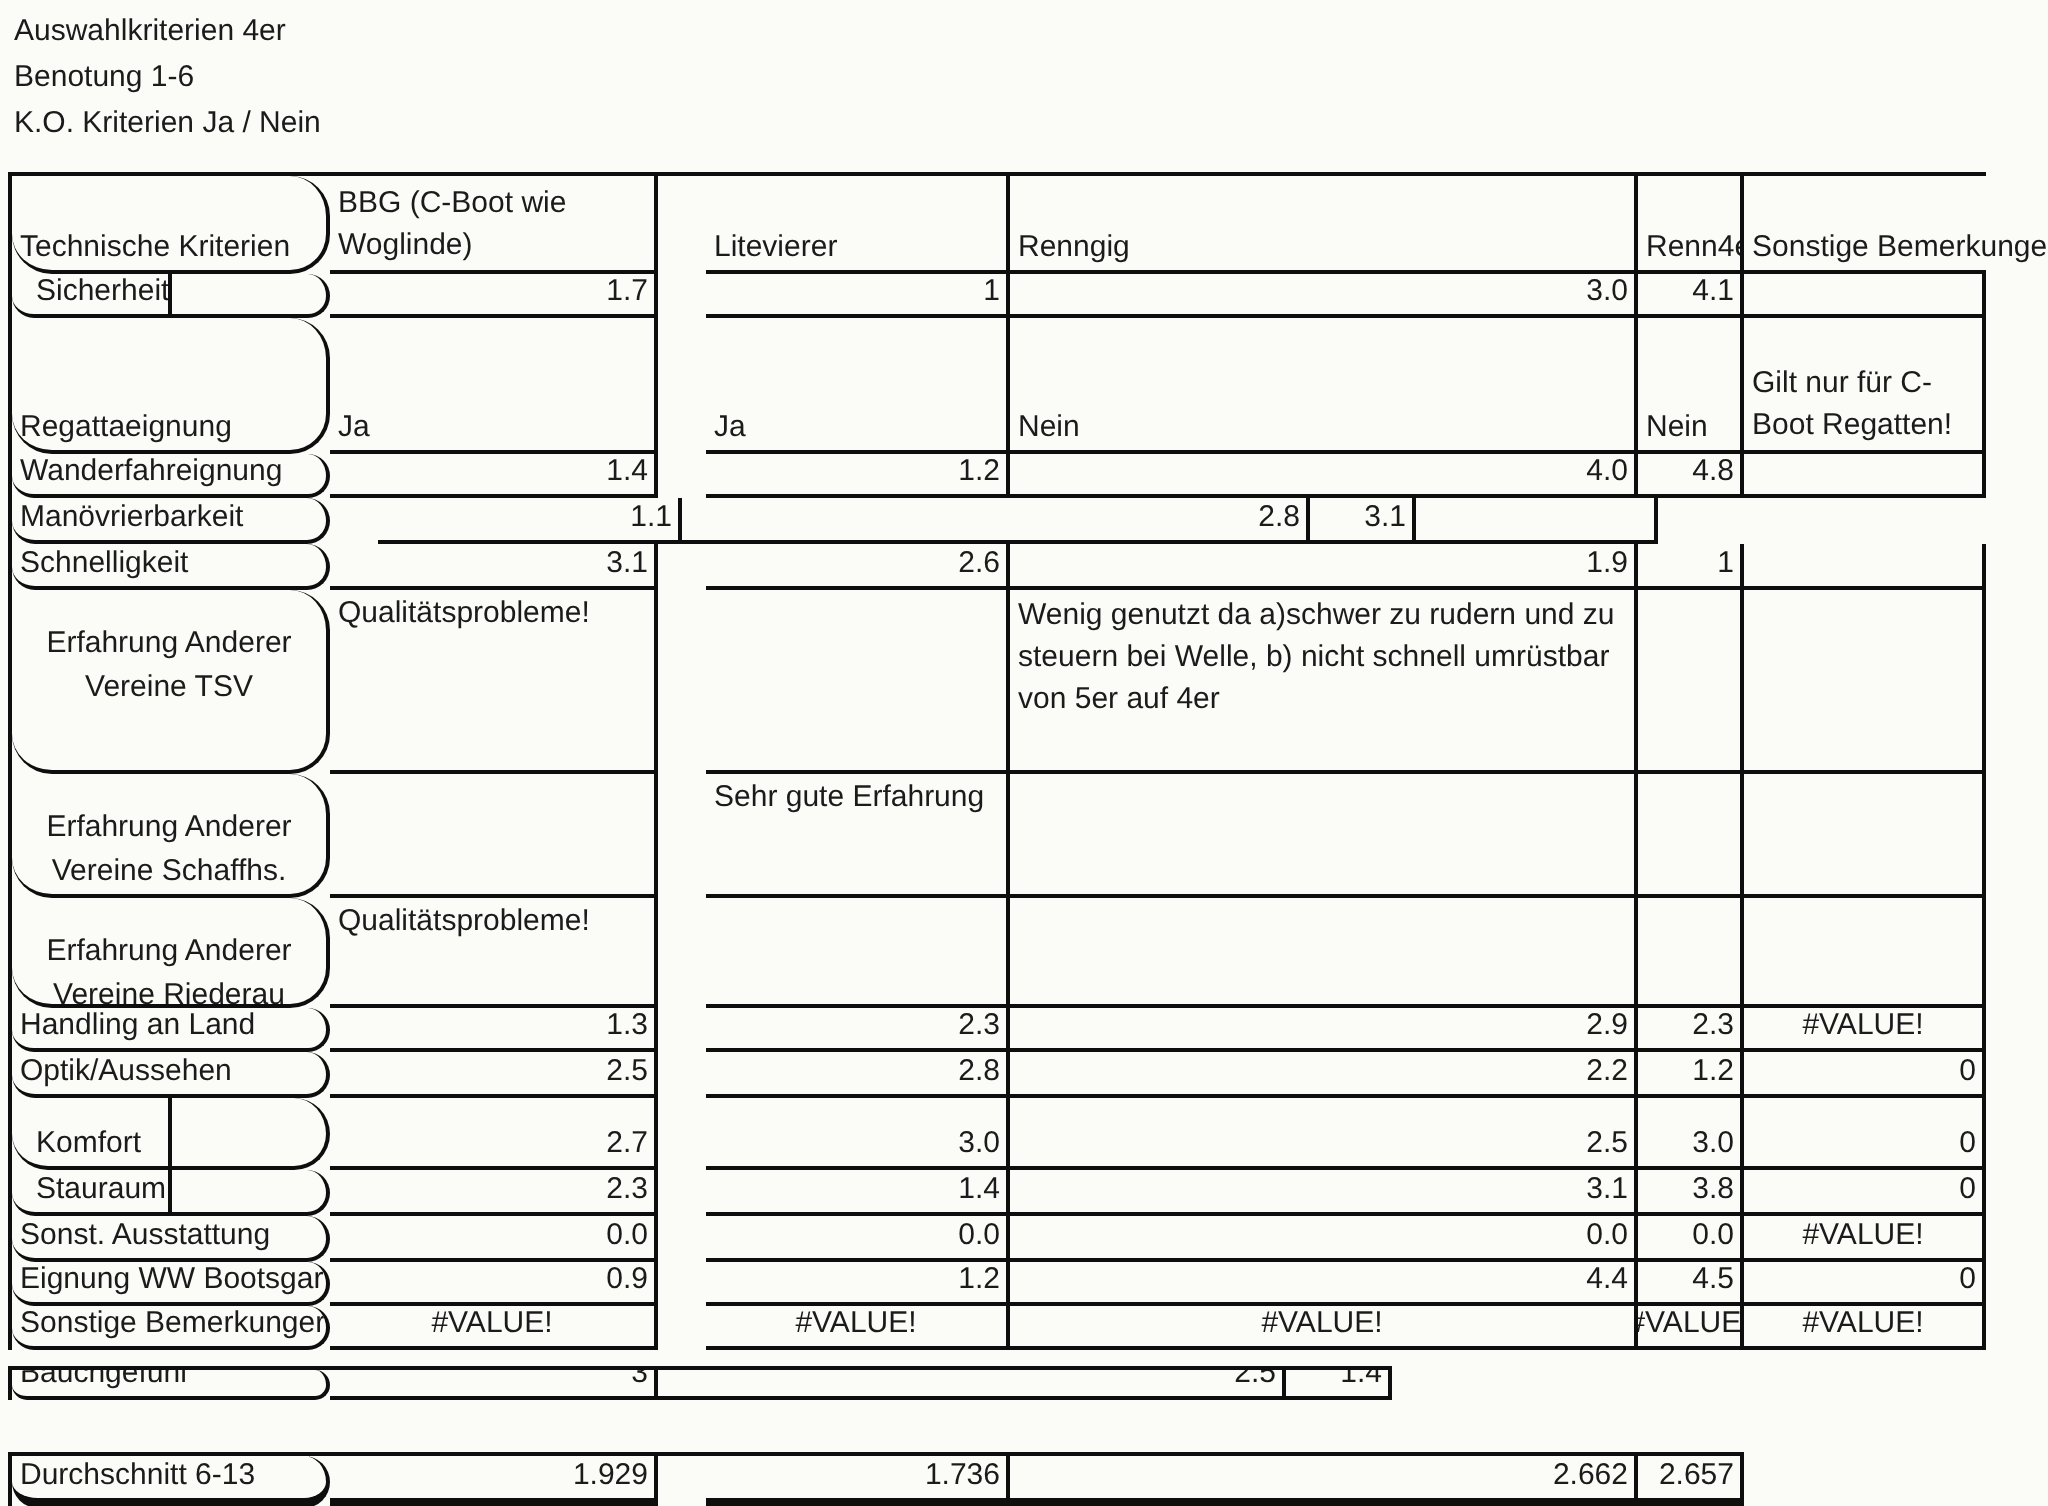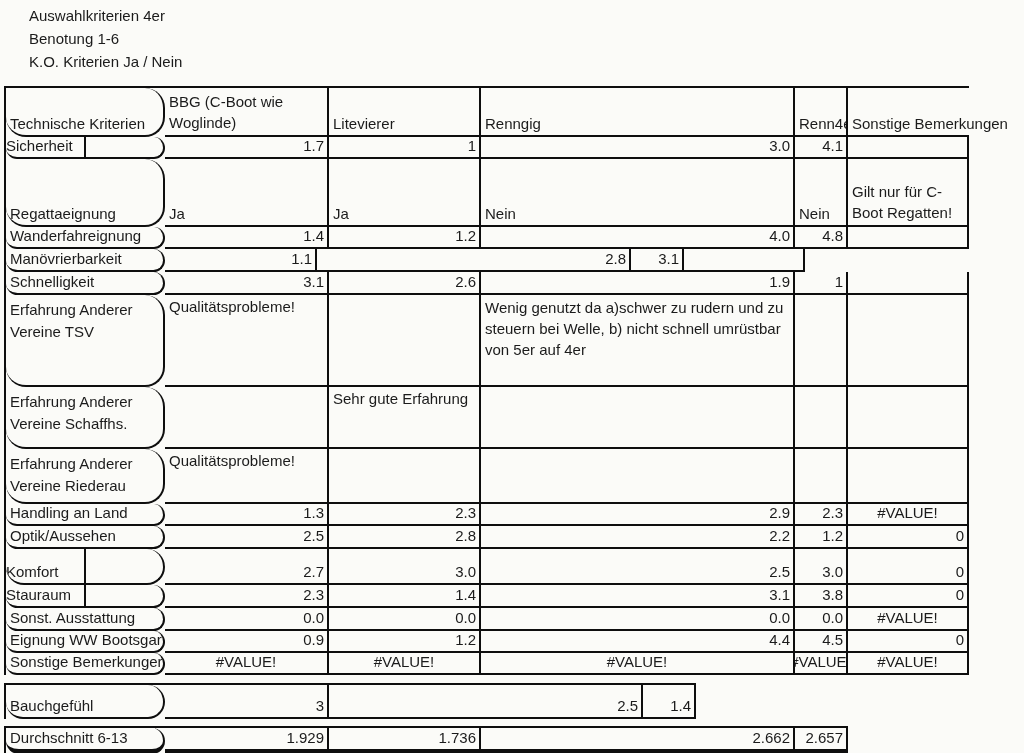--- a/index.html
+++ b/index.html
@@ -7,44 +7,44 @@
     --tx:#1b1b1b;
     --bg:#fbfbf8;
   }
   html,body{margin:0;padding:0;}
   body{
     width:1024px;height:753px;position:relative;overflow:hidden;
     background:var(--bg);color:var(--tx);
     font-family:"Liberation Sans","DejaVu Sans",sans-serif;
     font-size:15px;
   }
-  .titles{position:absolute;left:7px;top:4px;line-height:23px;margin-left:22px;}
+  .titles{position:absolute;left:7px;top:4px;line-height:23px;}
   .t{position:absolute;border-top:2px solid var(--bc);border-left:2px solid var(--bc);}
   .row{display:flex;}
   .c{
     box-sizing:border-box;flex:none;
     border-right:2px solid var(--bc);border-bottom:2px solid var(--bc);
     display:flex;align-items:flex-end;justify-content:flex-start;
     padding:0 4px 2px 4px;overflow:hidden;white-space:nowrap;
     line-height:19px;
   }
   .w-label{width:159px;border-radius:20px;}
   .w1{width:164px;}
-  .w2{width:152px;}
+  .w2{width:152px;margin-left:24px;}
   .w3{width:314px;}
   .w4{width:53px;}
   .w5{width:121px;}
   .num{justify-content:flex-end;padding-right:3px;}
   .ctr{justify-content:center;}
   .topL{align-items:flex-start;padding-top:2px;}
   .wrap{white-space:normal;line-height:21px;}
-  .lblC{white-space:normal;justify-content:center;align-items:flex-start;padding-top:4px;line-height:22px;}
+  .lblC{white-space:normal;text-align:center;justify-content:center;align-items:flex-start;padding-top:16px;line-height:22px;}
   .hdr-c5{border-right:none;overflow:visible;}
   .split{padding:0;align-items:stretch;}
-  .sub-a{box-sizing:border-box;width:80px;border-right:2px solid var(--bc);display:flex;align-items:flex-end;padding:0 4px 2px 0;overflow:hidden;white-space:nowrap;}
+  .sub-a{box-sizing:border-box;width:80px;border-right:2px solid var(--bc);display:flex;align-items:flex-end;padding:0 4px 2px 12px;overflow:hidden;white-space:nowrap;}
   .sub-b{flex:1;}
   .thickbot .c{border-bottom-width:5px;}
 </style>
 </head>
 <body>
 
 <div class="titles">
   <div>Auswahlkriterien 4er</div>
   <div>Benotung 1-6</div>
   <div>K.O. Kriterien Ja / Nein</div>
@@ -199,21 +199,21 @@
     <div class="c w-label">Sonstige Bemerkunger</div>
     <div class="c w1 ctr">#VALUE!</div>
     <div class="c w2 ctr">#VALUE!</div>
     <div class="c w3 ctr">#VALUE!</div>
     <div class="c w4 ctr">#VALUE!</div>
     <div class="c w5 ctr">#VALUE!</div>
   </div>
 </div>
 
 <div class="t" style="left:4px;top:683px;">
-  <div class="row" style="height:34px">
+  <div class="row" style="height:15px">
     <div class="c w-label">Bauchgefühl</div>
     <div class="c w1 num">3</div>
     <div class="c w3 num">2.5</div>
     <div class="c w4 num">1.4</div>
   </div>
 </div>
 
 <div class="t" style="left:4px;top:726px;">
   <div class="row thickbot" style="height:26px">
     <div class="c w-label">Durchschnitt 6-13</div>

